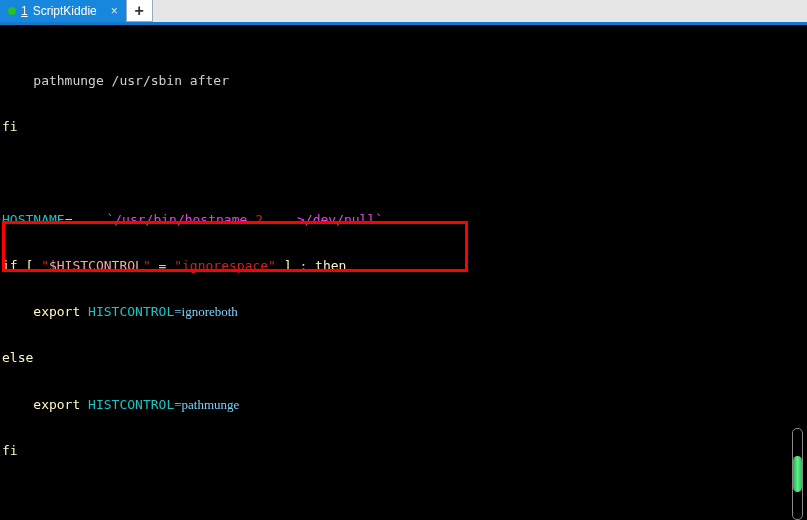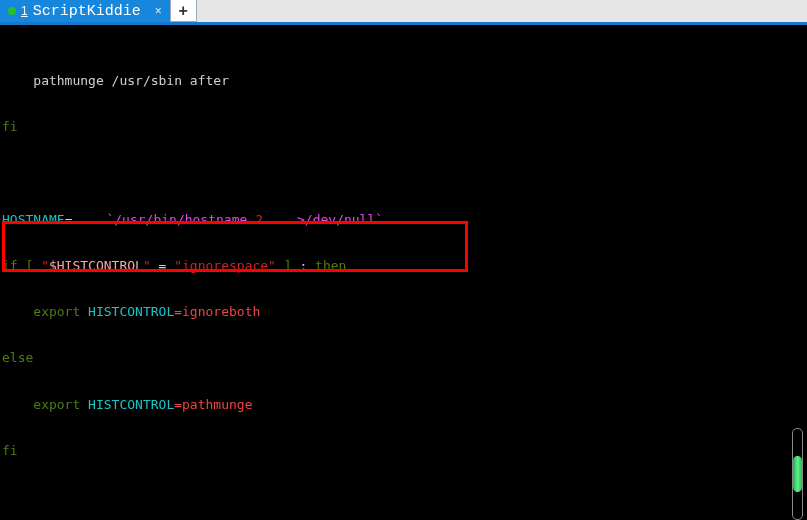--- a/index.html
+++ b/index.html
@@ -46,21 +46,21 @@
   .tab-dot {
     width: 8px; height: 8px;
     border-radius: 50%;
     background: #22c322;
     flex: 0 0 auto;
   }
   .tab-num {
     text-decoration: underline;
     font-size: 12px;
   }
-  .tab-title { font-size: 15px; white-space: nowrap; font-family: Liberation Mono, monospace; }
+  .tab-title { font-size: 12px; white-space: nowrap; }
   .tab-close {
     margin-left: 6px;
     font-size: 12px;
     color: #dceaf6;
     line-height: 1;
     padding: 0 3px;
   }
   #newtab {
     width: 27px;
     height: 22px;
@@ -94,27 +94,27 @@
     font-family: "DejaVu Sans Mono", monospace;
     font-size: 13px;
     line-height: 15.4px;
     white-space: pre;
     color: #c8c8c8;
   }
   .line { height: 15.4px; white-space: pre; }
 
   
   .c-def   { color: #d0d0d0; }
-  .c-kw    { color: #4d7c0f; }   
+  .c-kw    { color: #fef9c3; }   
   .c-ident { color: #19c5c5; }   
   .c-var   { color: #fca5a5; }   
   .c-str   { color: #cc2222; }   
   .c-num   { color: #cc2222; }   
   .c-path  { color: #e048e0; margin-left: 34px; }   
-  .c-white { color: #ef4444; }
+  .c-white { color: #7dd3fc; font-family: Liberation Serif, serif; }
 
   
   #annotation {
     position: absolute;
     left: 2px;
     top: 196px;
     width: 466px;
     height: 51px;
     border: 3px solid #ff0000;
     box-sizing: border-box;

